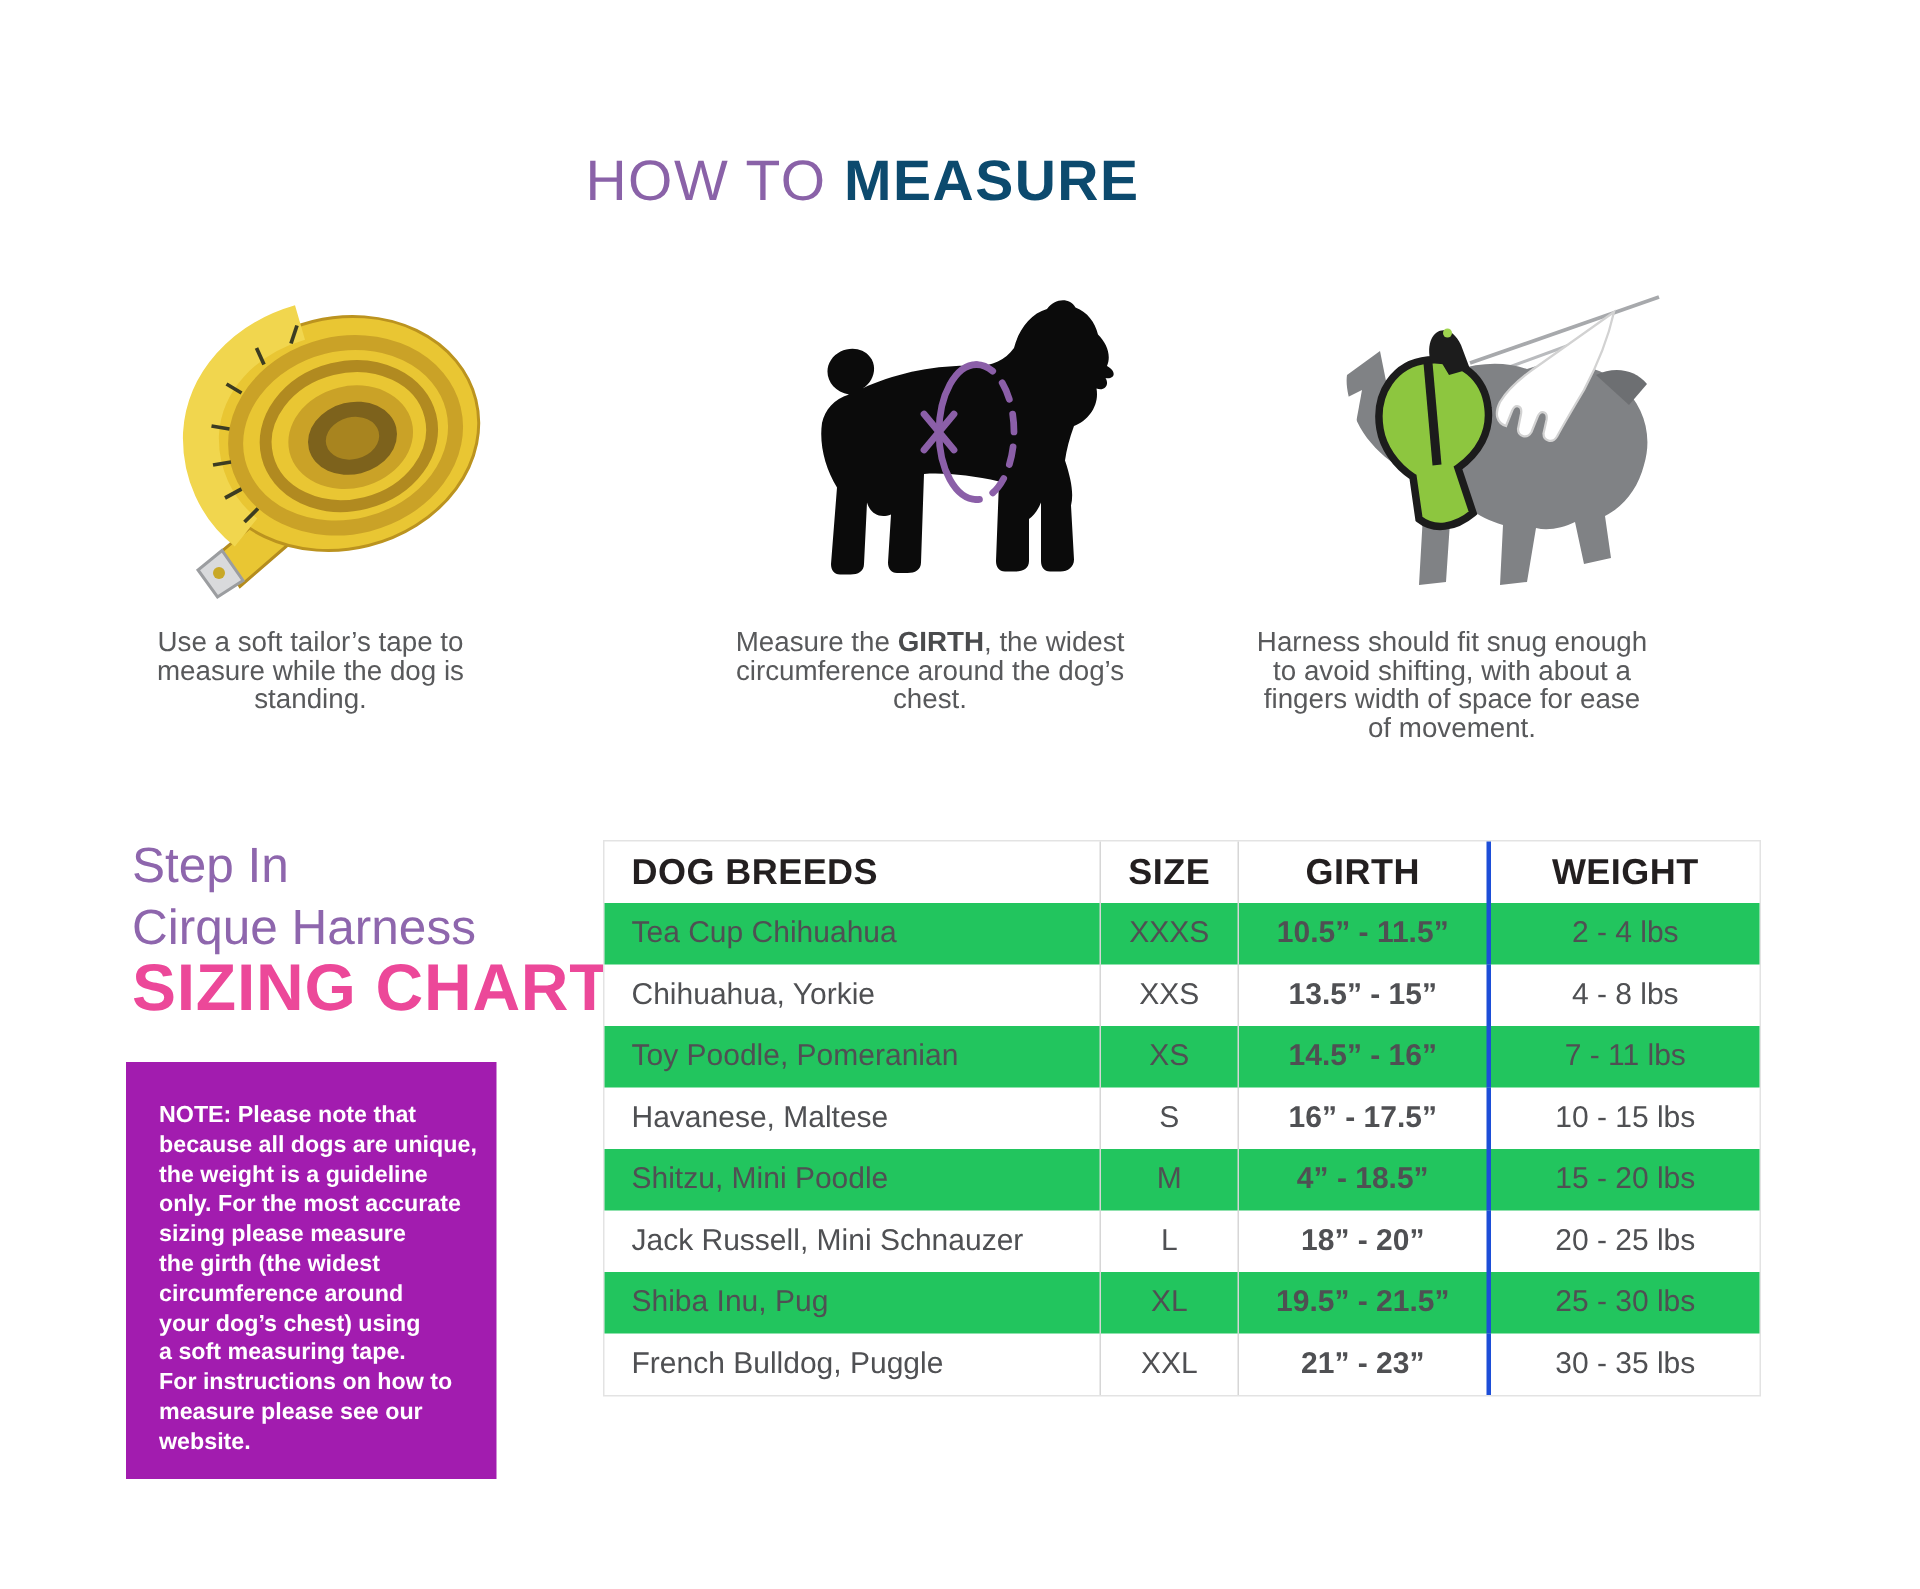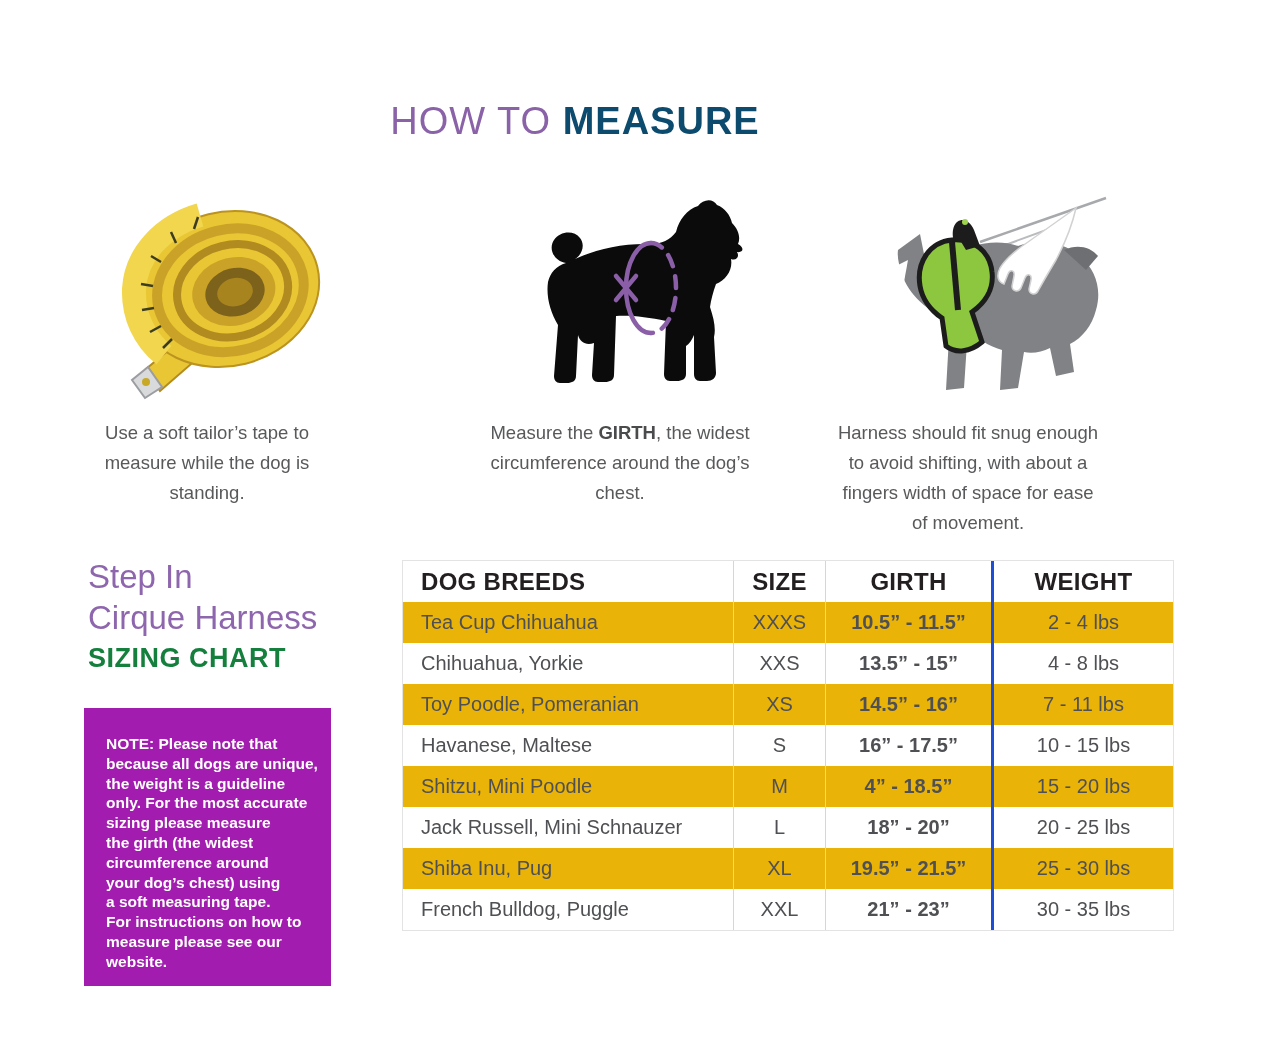--- a/index.html
+++ b/index.html
@@ -12,50 +12,50 @@
     position:absolute; top:100px; left:0; width:1150px; text-align:center;
     font-size:38px; letter-spacing:1px; color:#8a62a8; font-weight:400;
   }
   .title .t-bold { font-weight:800; color:#0c4a6e; }
   .fig { position:absolute; }
   .fig svg { display:block; }
   .fig1 { left:112px; top:197px; }
   .fig2 { left:500px; top:193px; }
   .fig3 { left:868px; top:190px; }
   .caption {
-    position:absolute; text-align:center; font-size:18.5px; line-height:30px;
+    position:absolute; text-align:center; font-size:18.5px; line-height:19px;
     color:#58595b; white-space:pre-line;
   }
   .cap1 { left:82px;  top:418px; width:250px; }
   .cap2 { left:466px; top:418px; width:308px; }
   .cap3 { left:816px; top:418px; width:304px; }
   .caption b { font-weight:700; color:#4a4b4d; }
   .chart-heading { position:absolute; left:88px; top:556px; }
   .chart-heading .h-light { font-size:33px; line-height:41px; color:#8e66ad; font-weight:400; }
-  .chart-heading .h-bold  { font-size:27px; line-height:41px; color:#15803d; font-weight:800; letter-spacing:0.5px; }
+  .chart-heading .h-bold  { font-size:44px; line-height:41px; color:#ec4899; font-weight:800; letter-spacing:0.5px; }
   .note {
     position:absolute; left:84px; top:708px; width:247px; height:278px;
     background:#a21caf; color:#ffffff; font-weight:700;
     font-size:15.5px; line-height:19.8px; padding:26px 12px 0 22px;
     white-space:pre-line;
   }
   .sizing-table {
     position:absolute; left:402px; top:560px; width:772px;
     border:1px solid #e3e3e3; background:#ffffff;
   }
   .trow { display:flex; height:41px; align-items:center; }
   .thead { height:41px; }
   .cell, .th { height:100%; display:flex; align-items:center; }
   .col-b { width:330px; padding-left:18px; }
   .col-s { width:92px;  justify-content:center; border-left:1px solid #d6d6d6; }
   .col-g { width:166px; justify-content:center; border-left:1px solid #d6d6d6;font-weight:bold; }
   .col-w { width:182px; justify-content:center; border-left:3px solid #1d4ed8; }
   .th { font-weight:700; font-size:24px; color:#231f20; letter-spacing:0.3px; }
   .cell { font-size:20px; color:#4f5053; }
-  .trow.alt { background:#eab308; }
+  .trow.alt { background:#22c55e; }
 </style>
 </head>
 <body>
 
 <div>
 
   <h1 class="title"><span>HOW TO </span><span class="t-bold">MEASURE</span></h1>
 
   <div class="fig fig1">
     <svg width="218" height="206" viewBox="0 0 218 206">

